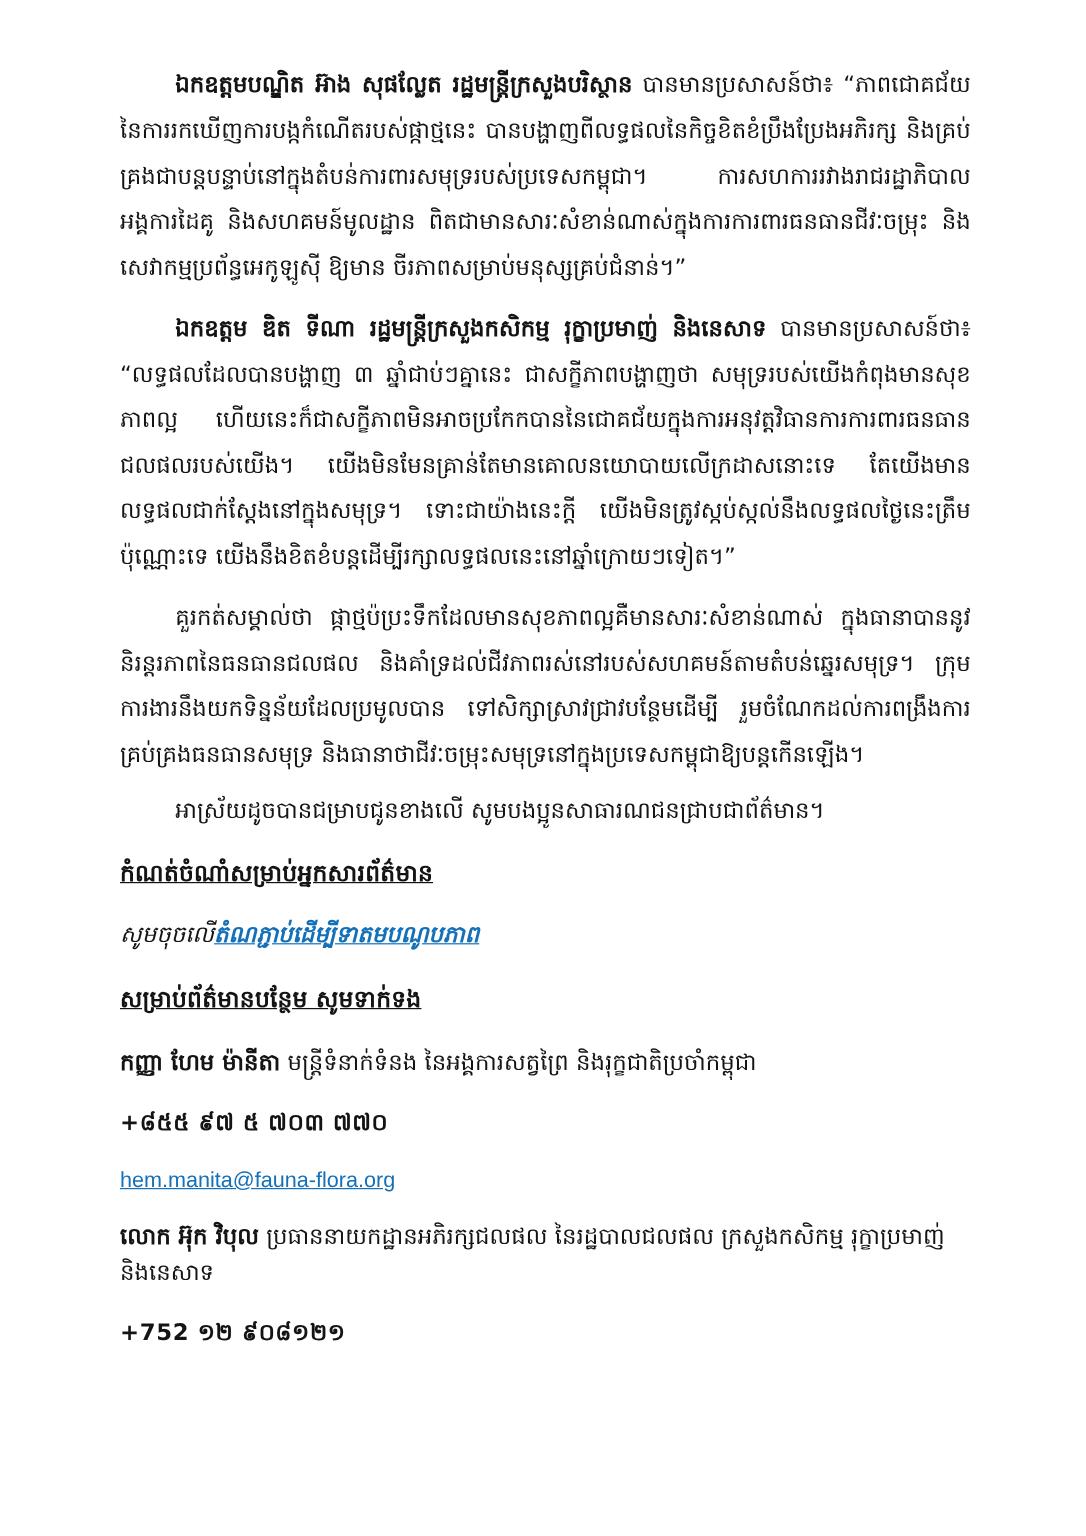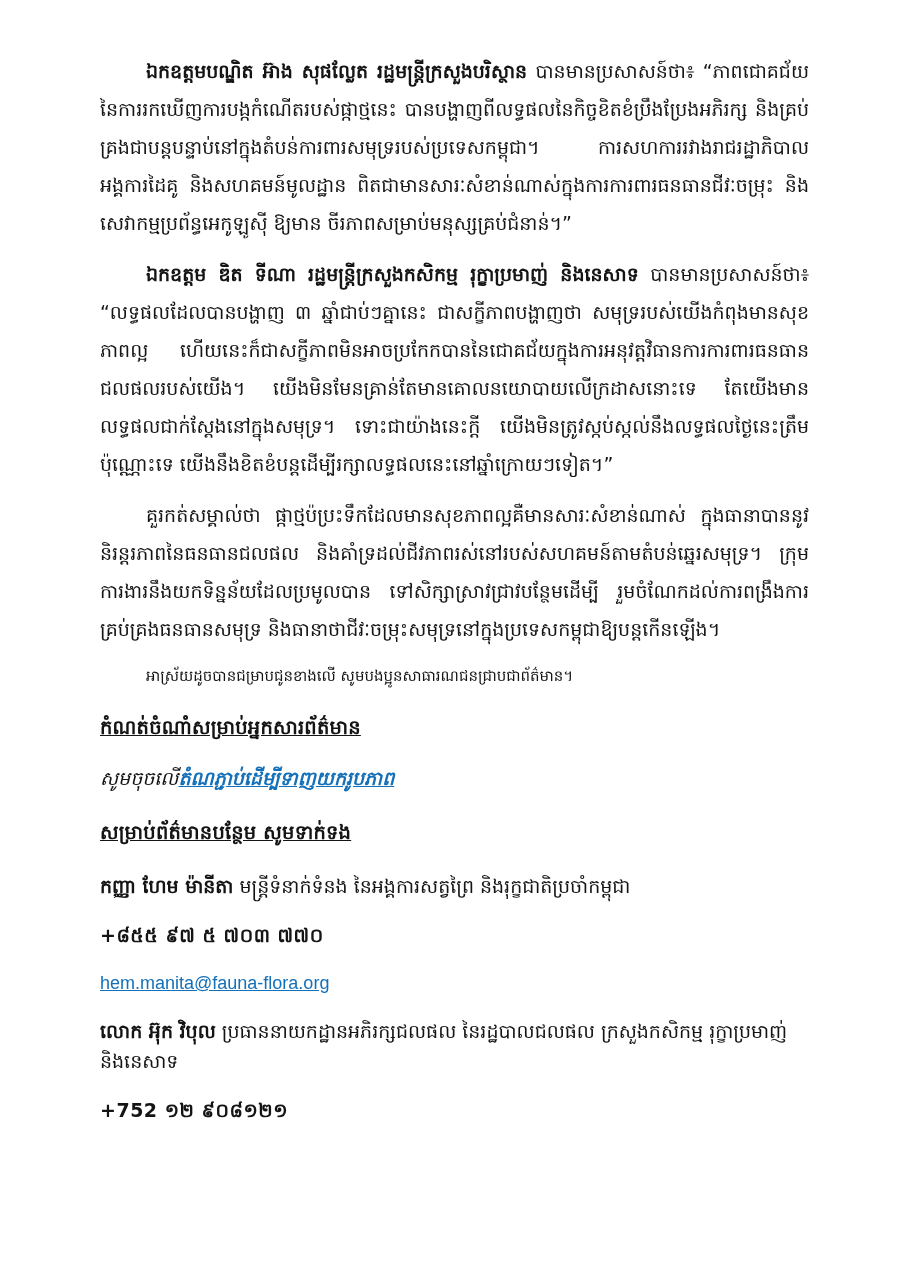--- a/index.html
+++ b/index.html
@@ -27,21 +27,21 @@
     font-size: 19px;
     line-height: 38px;
     text-align: justify;
     text-indent: 46px;
     margin: 0 0 13px 0;
   }
   .lead-bold {
     font-weight: bold;
   }
   p.single-line {
-    font-size: 15px;
+    font-size: 19px;
     line-height: 30px;
     margin: 0 0 24px 0;
     text-indent: 46px;
   }
   h3.moul-heading {
     font-size: 19.5px;
     font-weight: bold;
     margin: 6px 0 22px 0;
     letter-spacing: 0.2px;
     text-decoration: underline;
@@ -94,21 +94,21 @@
     <p class="body-para"><span class="lead-bold">ឯកឧត្តមបណ្ឌិត អ៊ាង សុផល្លែត រដ្ឋមន្ត្រីក្រសួងបរិស្ថាន</span><span> បានមានប្រសាសន៍ថា៖ “ភាពជោគជ័យនៃការរកឃើញការបង្កកំណើតរបស់ផ្កាថ្មនេះ បានបង្ហាញពីលទ្ធផលនៃកិច្ចខិតខំប្រឹងប្រែងអភិរក្ស និងគ្រប់គ្រងជាបន្តបន្ទាប់នៅក្នុងតំបន់ការពារសមុទ្ររបស់ប្រទេសកម្ពុជា។ ការសហការរវាងរាជរដ្ឋាភិបាល អង្គការដៃគូ និងសហគមន៍មូលដ្ឋាន ពិតជាមានសារៈសំខាន់ណាស់ក្នុងការការពារធនធានជីវៈចម្រុះ និងសេវាកម្មប្រព័ន្ធអេកូឡូស៊ី ឱ្យមាន ចីរភាពសម្រាប់មនុស្សគ្រប់ជំនាន់។”</span></p>
 
     <p class="body-para"><span class="lead-bold">ឯកឧត្តម ឌិត ទីណា រដ្ឋមន្ត្រីក្រសួងកសិកម្ម រុក្ខាប្រមាញ់ និងនេសាទ</span><span> បានមានប្រសាសន៍ថា៖ “លទ្ធផលដែលបានបង្ហាញ ៣ ឆ្នាំជាប់ៗគ្នានេះ ជាសក្ខីភាពបង្ហាញថា សមុទ្ររបស់យើងកំពុងមានសុខភាពល្អ ហើយនេះក៏ជាសក្ខីភាពមិនអាចប្រកែកបាននៃជោគជ័យក្នុងការអនុវត្តវិធានការការពារធនធានជលផលរបស់យើង។ យើងមិនមែនគ្រាន់តែមានគោលនយោបាយលើក្រដាសនោះទេ តែយើងមានលទ្ធផលជាក់ស្តែងនៅក្នុងសមុទ្រ។ ទោះជាយ៉ាងនេះក្តី យើងមិនត្រូវស្កប់ស្កល់នឹងលទ្ធផលថ្ងៃនេះត្រឹមប៉ុណ្ណោះទេ យើងនឹងខិតខំបន្តដើម្បីរក្សាលទ្ធផលនេះនៅឆ្នាំក្រោយៗទៀត។”</span></p>
 
     <p class="body-para"><span>គួរកត់សម្គាល់ថា ផ្កាថ្មប៉ប្រះទឹកដែលមានសុខភាពល្អគឺមានសារៈសំខាន់ណាស់ ក្នុងធានាបាននូវនិរន្តរភាពនៃធនធានជលផល និងគាំទ្រដល់ជីវភាពរស់នៅរបស់សហគមន៍តាមតំបន់ឆ្នេរសមុទ្រ។ ក្រុមការងារនឹងយកទិន្នន័យដែលប្រមូលបាន ទៅសិក្សាស្រាវជ្រាវបន្ថែមដើម្បី រួមចំណែកដល់ការពង្រឹងការគ្រប់គ្រងធនធានសមុទ្រ និងធានាថាជីវៈចម្រុះសមុទ្រនៅក្នុងប្រទេសកម្ពុជាឱ្យបន្តកើនឡើង។</span></p>
 
     <p class="single-line">អាស្រ័យដូចបានជម្រាបជូនខាងលើ សូមបងប្អូនសាធារណជនជ្រាបជាព័ត៌មាន។</p>
 
     <h3 class="moul-heading">កំណត់ចំណាំសម្រាប់អ្នកសារព័ត៌មាន</h3>
 
-    <p class="link-line"><span>សូមចុចលើ</span><a class="doc-link" id="download-link" style="color: rgb(20, 112, 184);">តំណភ្ជាប់ដើម្បីទាញយករូបភាព</a></p>
+    <p class="link-line"><span>សូមចុចលើ</span><a class="doc-link" id="download-link" style="color: rgb(20, 112, 184);">តំណភ្ជាប់ដើម្បីទាតមបណូបភាព</a></p>
 
     <h3 class="moul-heading">សម្រាប់ព័ត៌មានបន្ថែម សូមទាក់ទង</h3>
 
     <p class="contact-line"><span class="lead-bold">កញ្ញា ហែម ម៉ានីតា</span><span> មន្ត្រីទំនាក់ទំនង នៃអង្គការសត្វព្រៃ និងរុក្ខជាតិប្រចាំកម្ពុជា</span></p>
 
     <p class="phone-line">+៨៥៥ ៩៧ ៥ ៧០៣ ៧៧០</p>
 
     <p class="email-line"><a class="email-link" id="email-link" style="color: rgb(20, 112, 184); margin-top: 43px;">hem.manita@fauna-flora.org</a></p>
 
     <p class="contact-line"><span class="lead-bold">លោក អ៊ុក វិបុល</span><span> ប្រធាននាយកដ្ឋានអភិរក្សជលផល នៃរដ្ឋបាលជលផល ក្រសួងកសិកម្ម រុក្ខាប្រមាញ់ និងនេសាទ</span></p>

